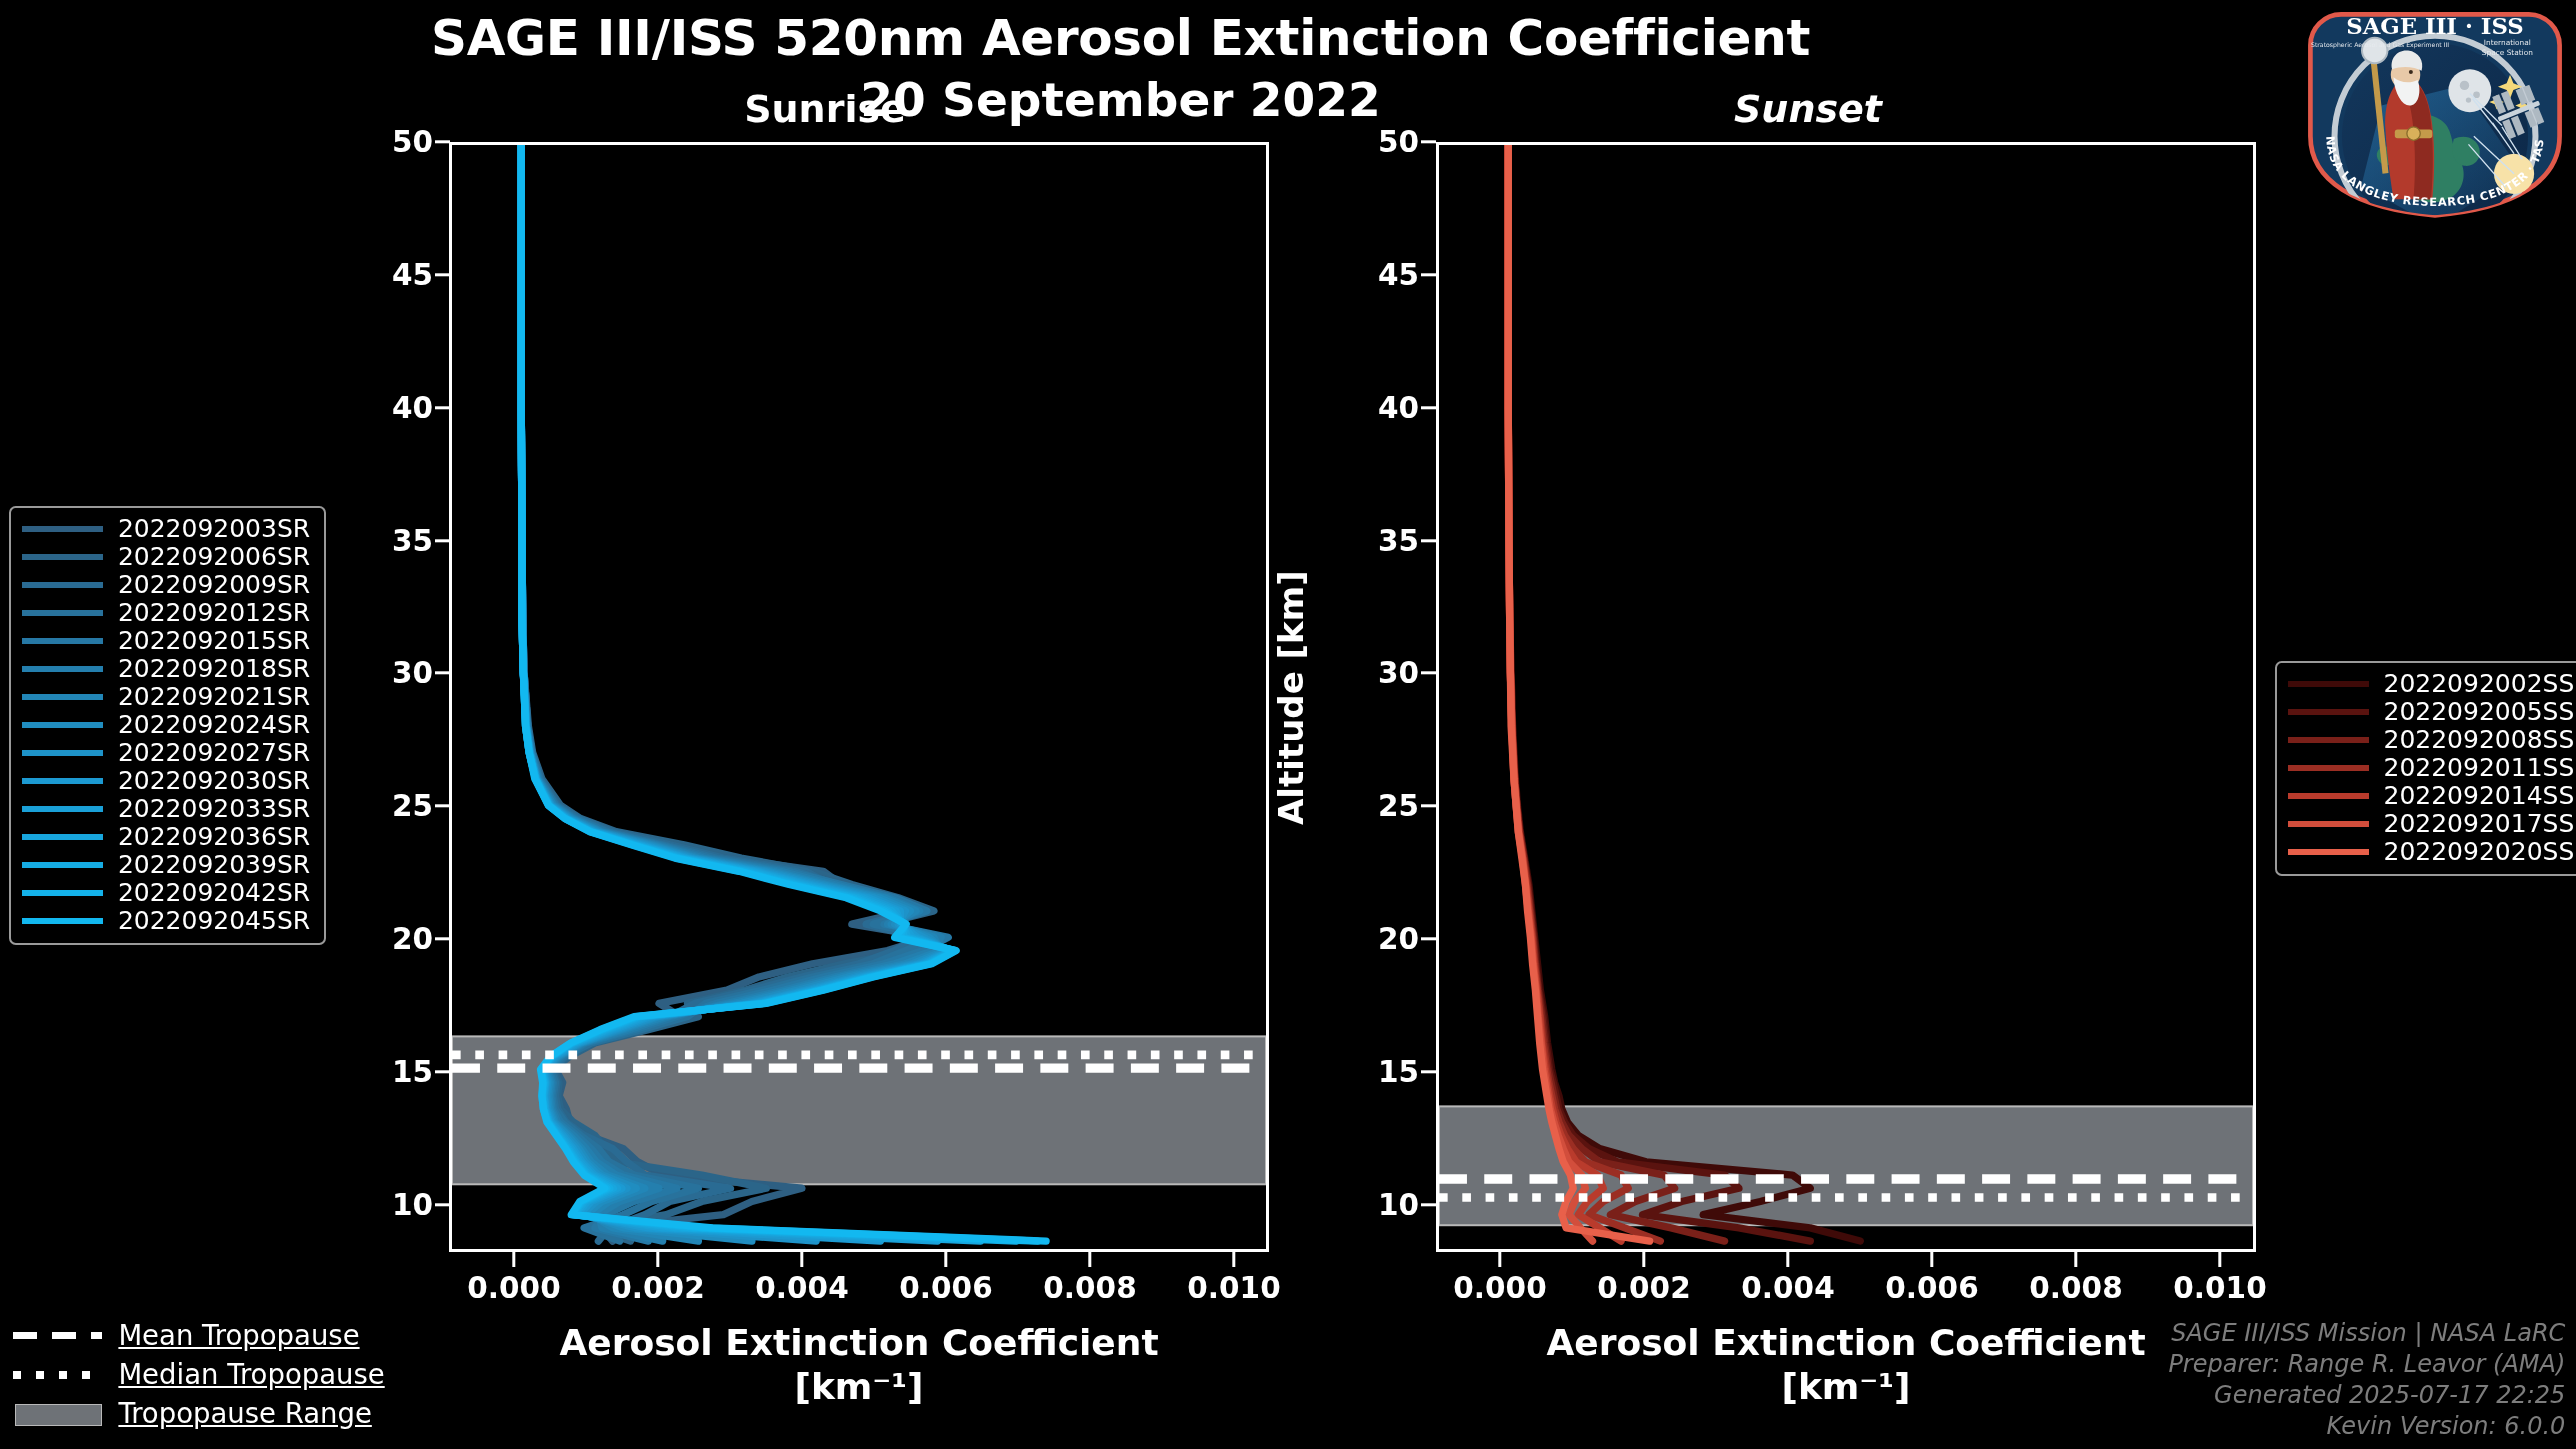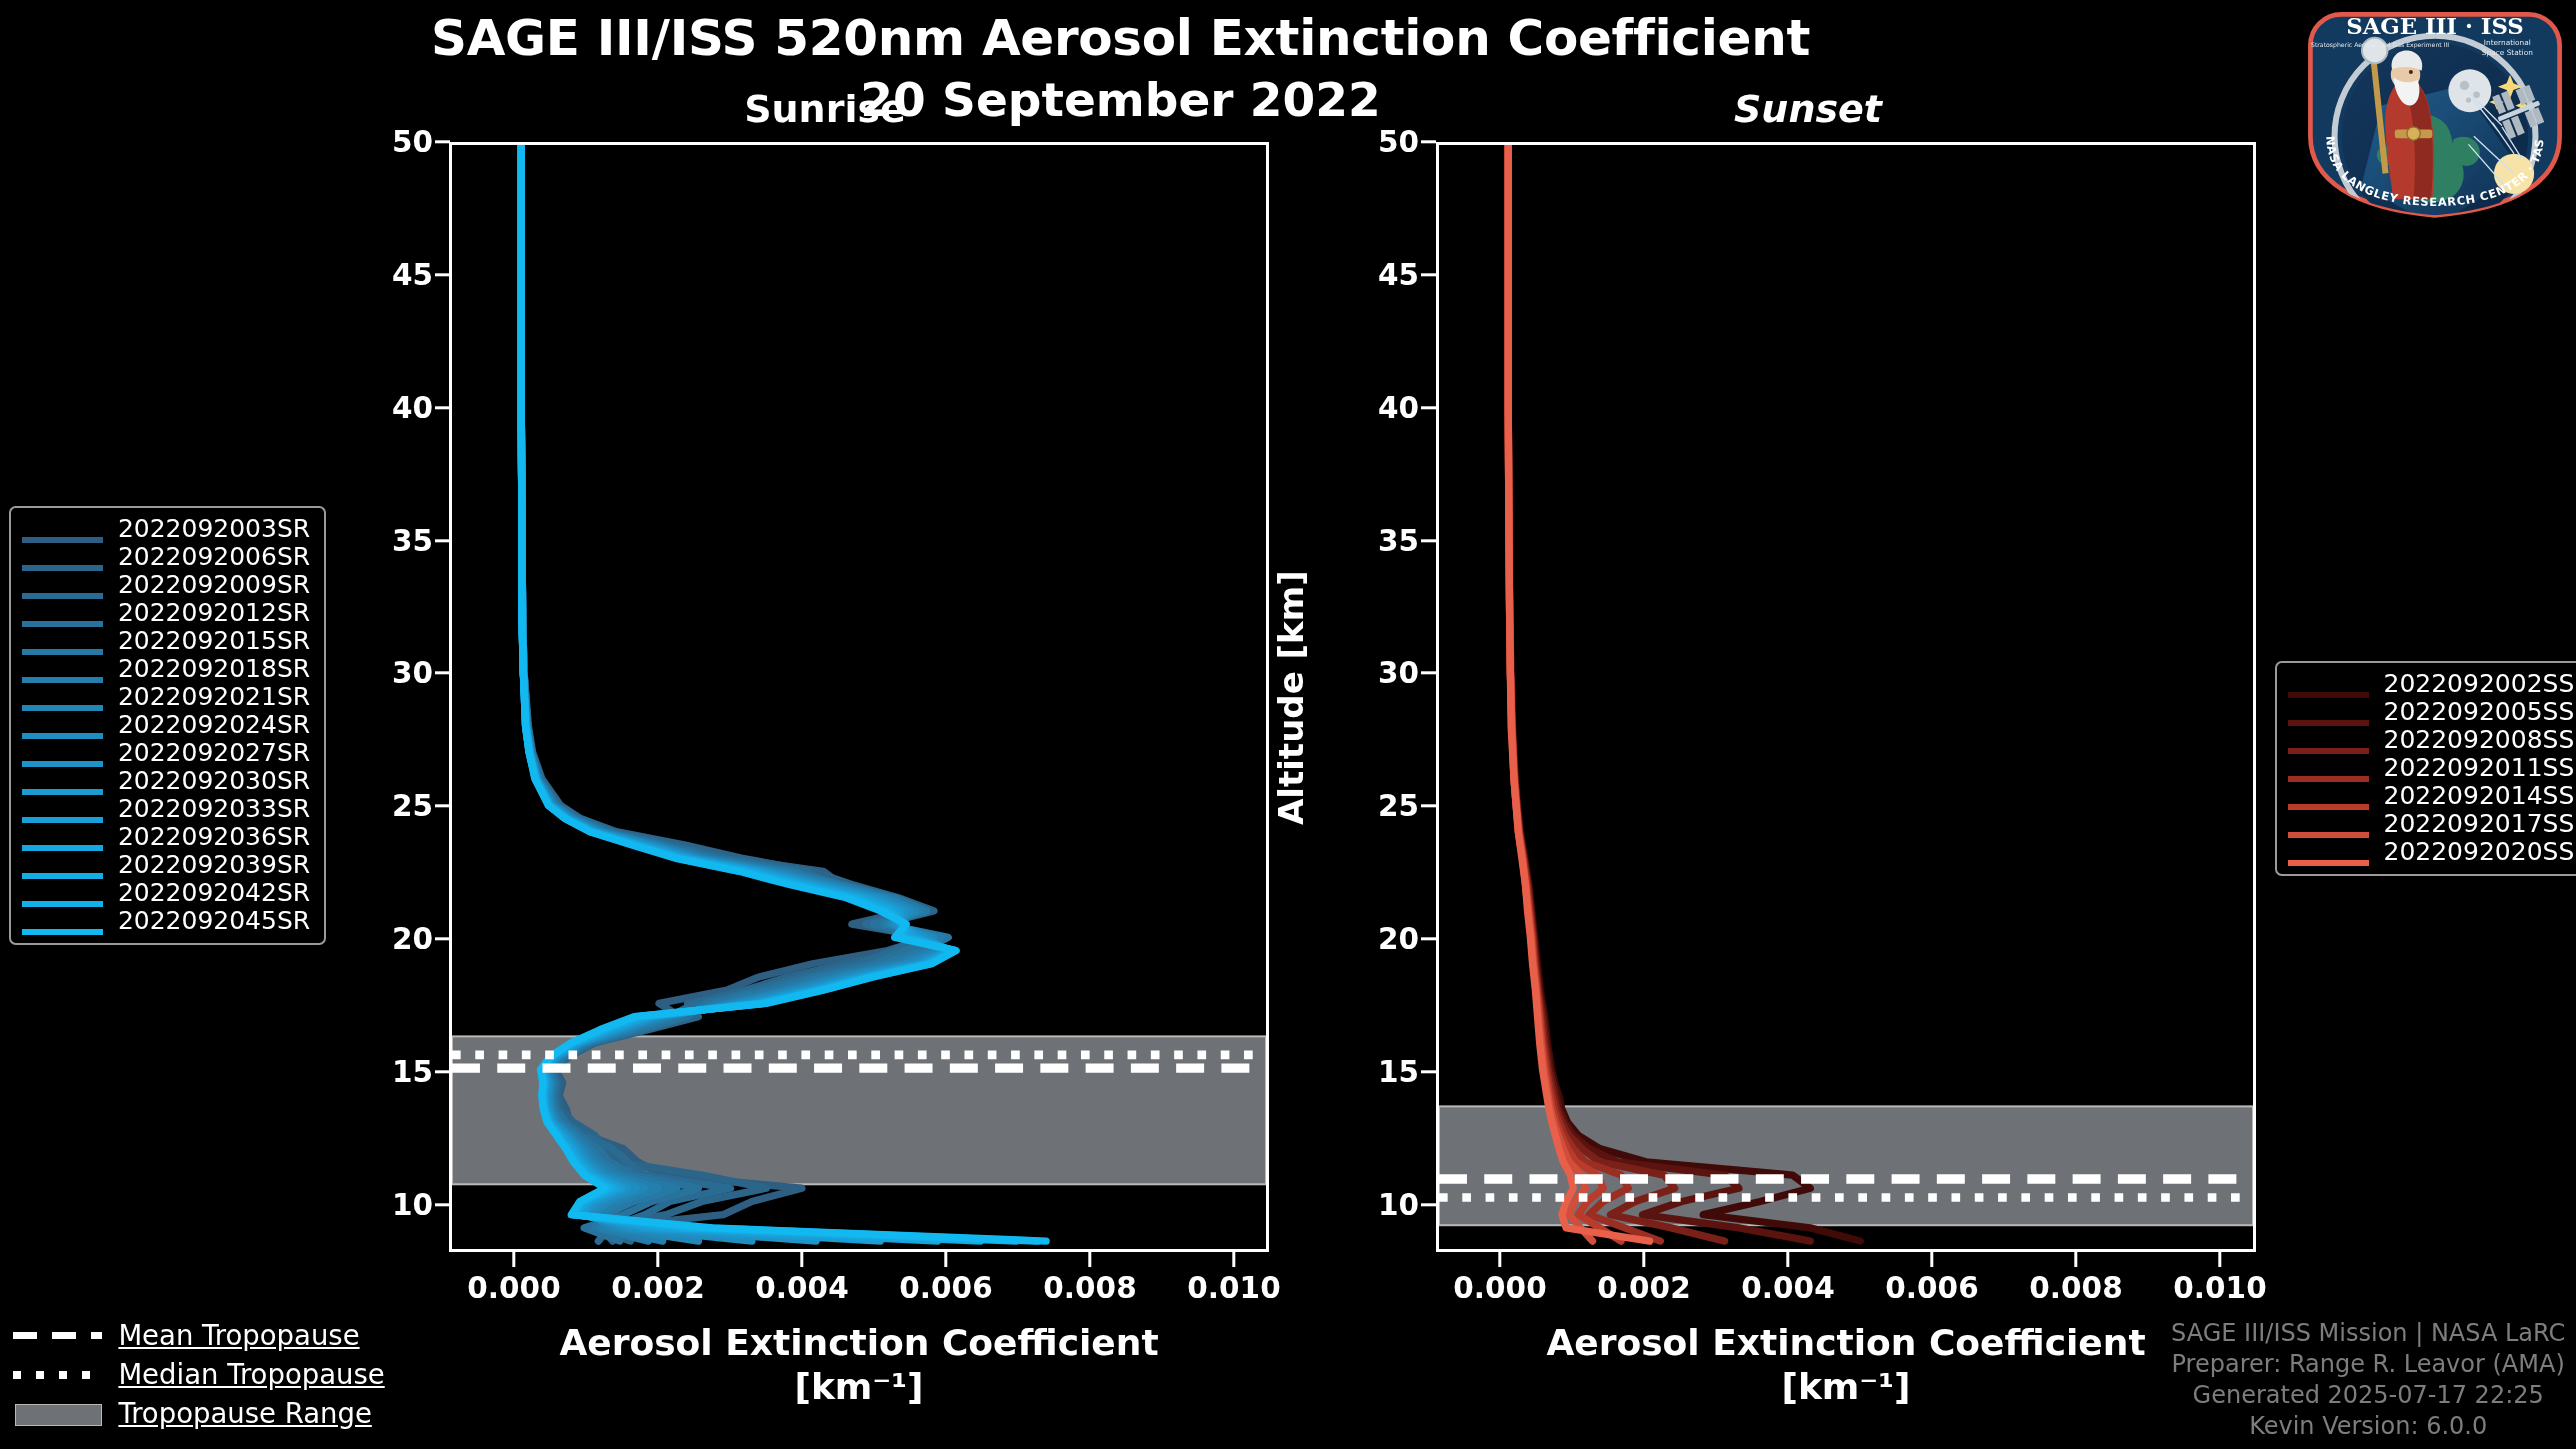--- a/index.html
+++ b/index.html
@@ -35,39 +35,39 @@
   .xtick{position:absolute;font-size:29.5px;font-weight:bold;text-align:center;
          width:174px;transform:translateX(-50%);}
   .xtickmark{position:absolute;width:3.4px;height:14.8px;background:#fff;
          transform:translateX(-50%);}
   .xlab{position:absolute;font-size:36px;font-weight:bold;text-align:center;
         width:820px;line-height:1.22;}
 
   
   .legendbox{position:absolute;border:2px solid #9a9a9a;border-radius:6.7px;
       background:#000;padding:6.7px 13.4px 8px 10.7px;}
-  .legrow{display:flex;align-items:flex-end;height:28px;}
+  .legrow{display:flex;align-items:center;height:28px;}
   .legswatch{width:81px;height:6px;margin-right:14.8px;flex:none;}
   .legtext{font-size:25px;white-space:nowrap;}
 
   
   #tropo-legend{left:13.4px;top:1315px;text-decoration:underline;}
   .trow{display:flex;align-items:center;height:39px;}
   .tkey{width:89px;height:23px;margin-right:16px;flex:none;position:relative;}
   .tkey .dashline{position:absolute;left:0;top:8.7px;width:89px;height:7.4px;
       background:repeating-linear-gradient(to right,#fff 0 24px,transparent 24px 39px);}
   .tkey .dotline{position:absolute;left:0;top:9.4px;width:89px;height:7.4px;
       background:repeating-linear-gradient(to right,#fff 0 8px,transparent 8px 23px);}
   .tkey .rangebox{position:absolute;left:1.3px;top:2.7px;width:85px;height:20px;
       background:#6e7277;border:1.3px solid #b9b9b9;}
   .ttext{font-size:27.5px;}
 
   
-  #credits{right:10.7px;bottom:6.7px;text-align:center;color:#7d7d7d;
-      font-size:24px;line-height:1.30;}
+  #credits{right:10.7px;bottom:6.7px;text-align:right;color:#7d7d7d;
+      font-size:24px;line-height:1.30;font-style:italic;}
 
   
   #patch{left:2301px;top:5.4px;width:268px;height:213px;}
 </style>
 </head>
 <body>
 
 <div class="abs" id="main-title">SAGE III/ISS 520nm Aerosol Extinction Coefficient</div>
 <div class="abs" id="sub-title">20 September 2022</div>
 <div class="abs panel-head" id="head-sunrise">Sunrise</div>

